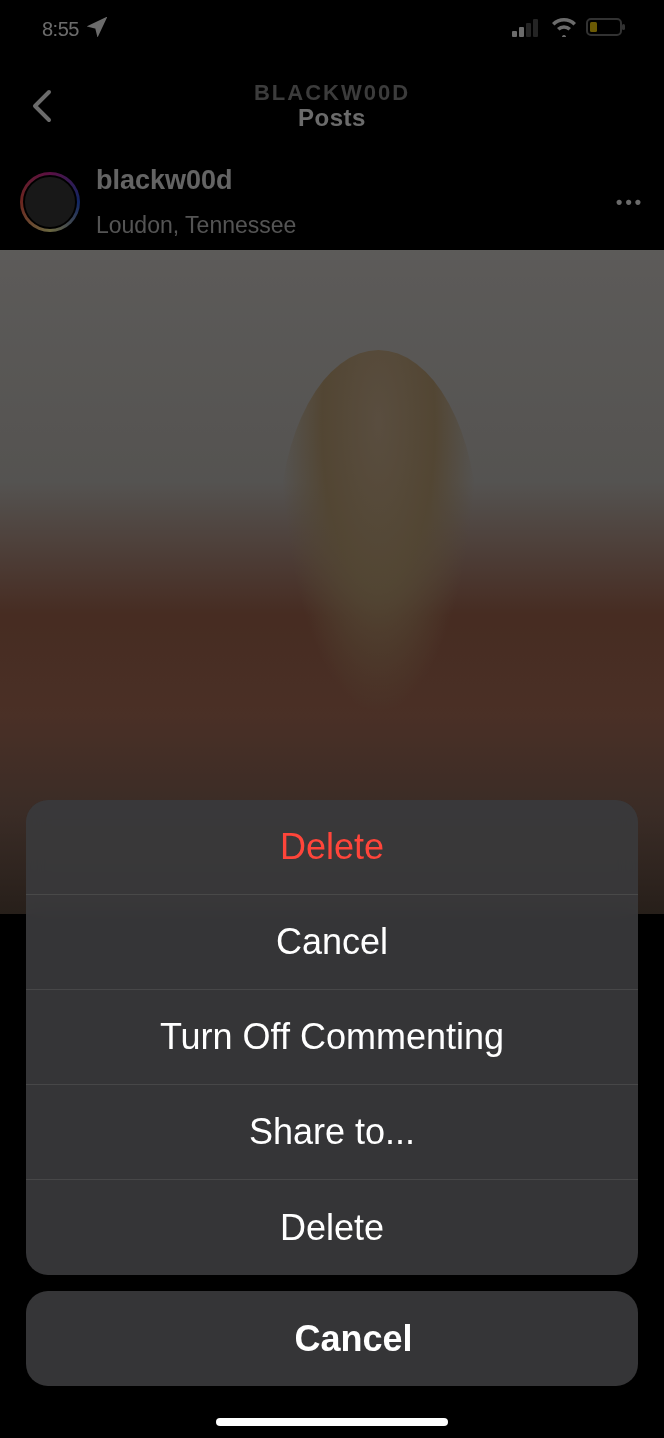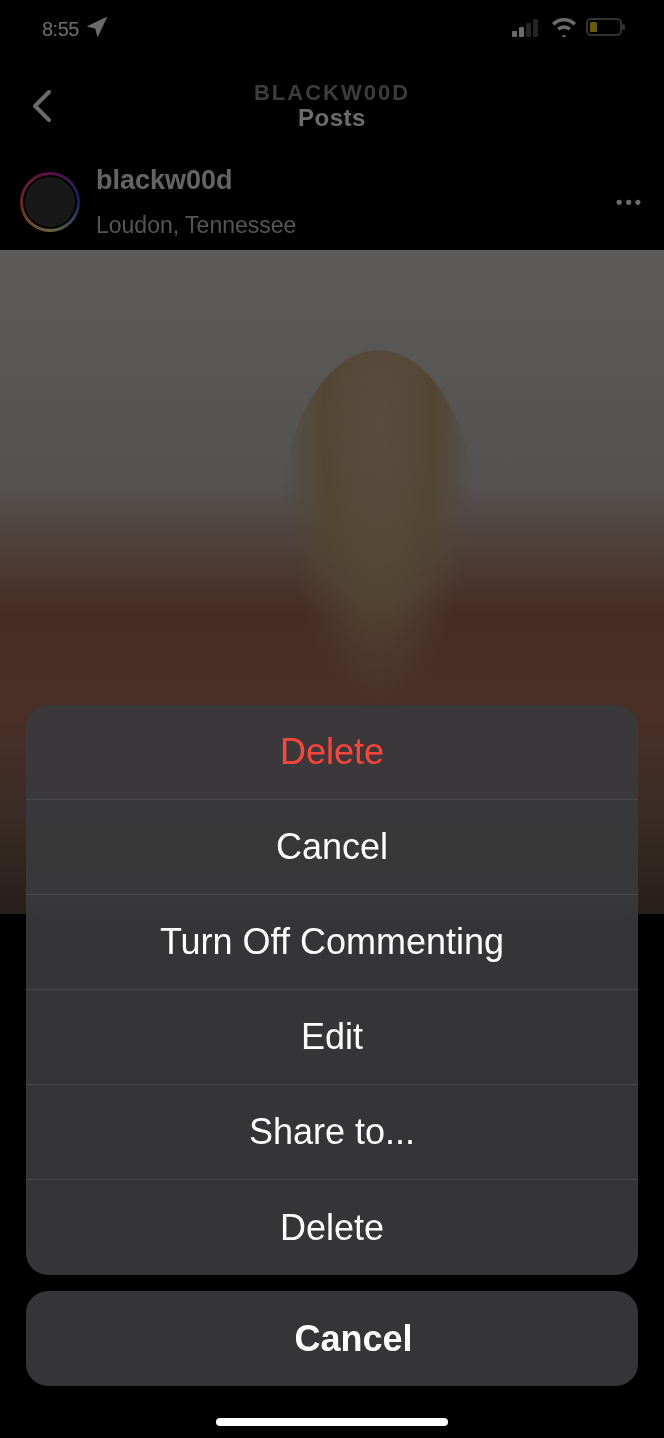--- a/index.html
+++ b/index.html
@@ -253,21 +253,20 @@
   <div class="post-image"></div>
 
   <div class="post-actions"></div>
 </div>
 
 <div class="sheet-overlay">
   <div class="sheet-group">
     <div class="sheet-item destructive">Delete</div>
     <div class="sheet-item">Cancel</div>
     <div class="sheet-item">Turn Off Commenting</div>
-    <div class="sheet-item">Edit</div>
     <div class="sheet-item">Share to...</div>
     <div class="sheet-item">Delete</div>
   </div>
   <div class="sheet-group cancel-group">
     <div class="sheet-item cancel-item">Cancel</div>
   </div>
 </div>
 
 <div class="home-indicator"></div>
 

